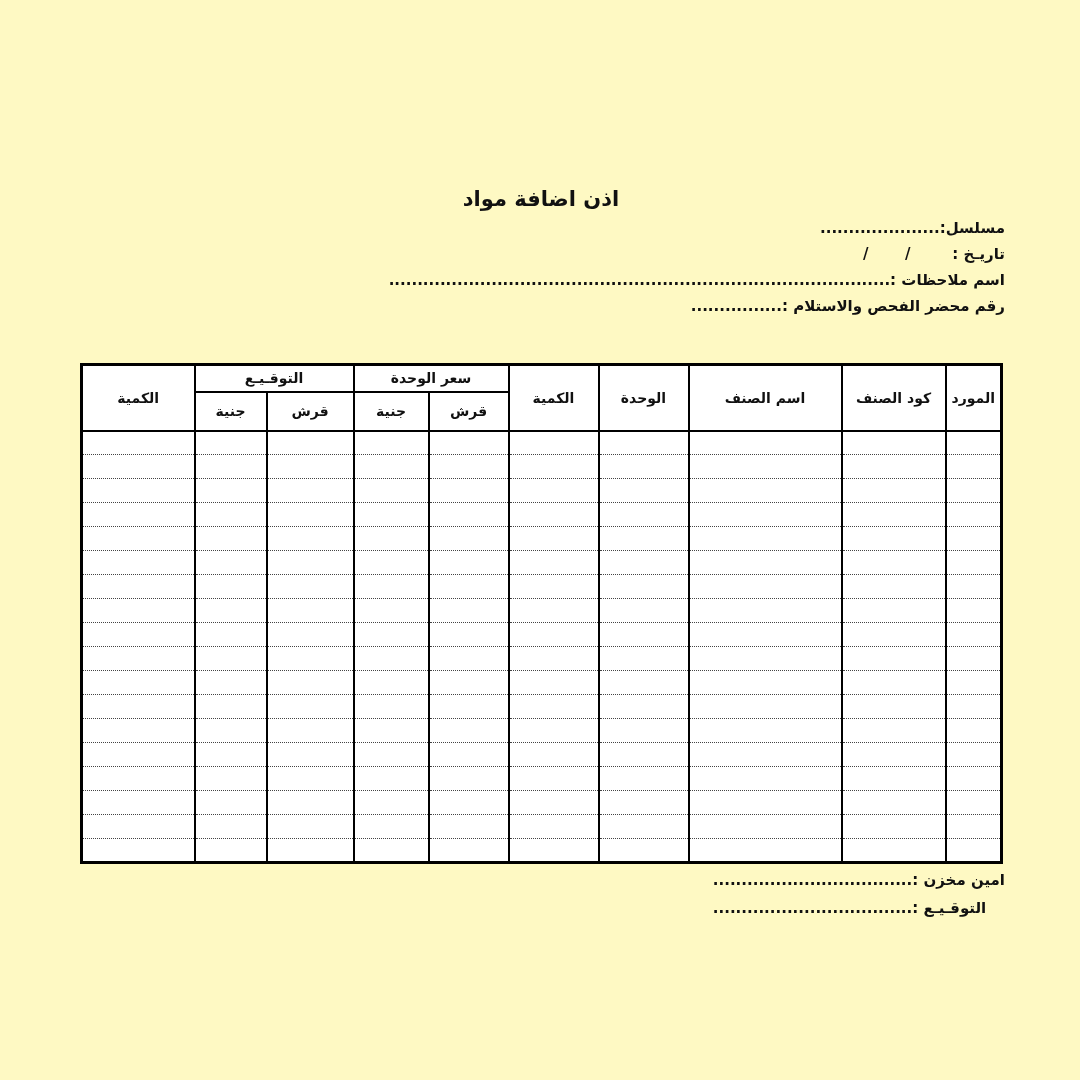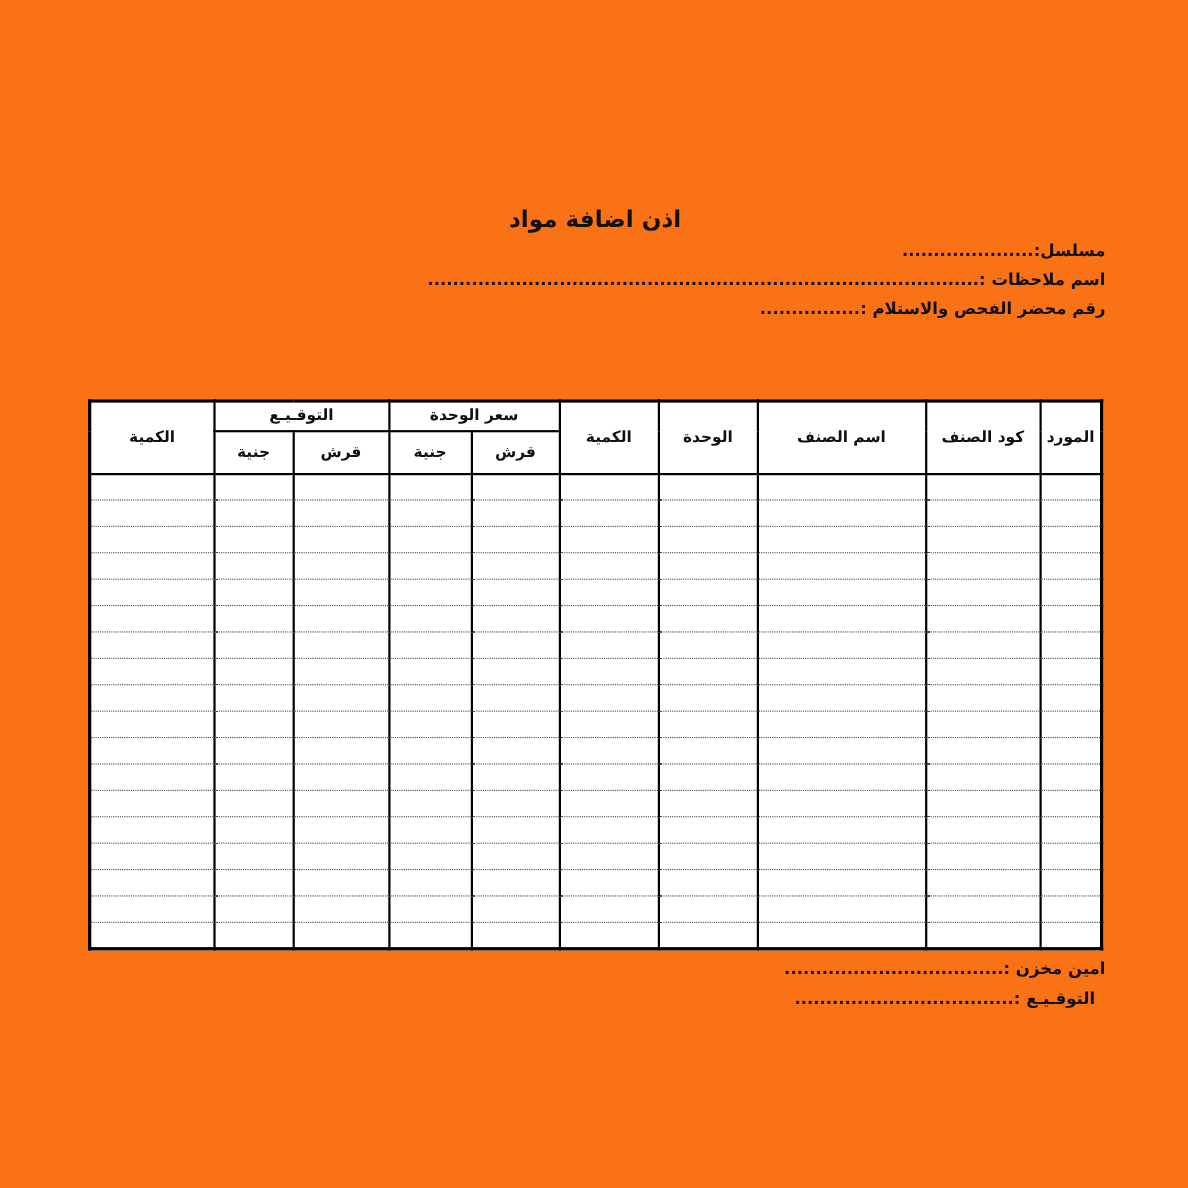--- a/index.html
+++ b/index.html
@@ -1,18 +1,18 @@
 <!DOCTYPE html>
 <html lang="ar"><head>
 <meta charset="utf-8">
 <style>
   * { margin:0; padding:0; box-sizing:border-box; }
   html,body { background:#e8e8e8; }
   .page {
-    position:relative; width:1080px; height:1080px; background:#f97316;
+    position:relative; width:1080px; height:1080px; background:#fef9c3;
     font-family:"DejaVu Sans", sans-serif; color:#111; overflow:hidden;
     margin:0 auto;
   }
   .title {
     position:absolute; top:187px; left:79px; width:924px;
     text-align:center; font-size:21px; font-weight:bold; direction:rtl;
   }
   .meta {
     position:absolute; top:215px; right:75px;
     direction:rtl; text-align:right; font-size:15px; font-weight:600;
@@ -31,33 +31,34 @@
   tr.group-row th { height:27px; }
   tr.sub-row th { height:39px; }
   table.grid tbody td {
     border-left:2px solid #000; border-right:2px solid #000;
     border-bottom:1px dotted #444;
     height:24px; padding:0;
   }
   table.grid tbody tr:last-child td { border-bottom:none; }
   .footer {
     position:absolute; top:866px; right:75px;
-    direction:rtl; text-align:center; font-size:15px; font-weight:600;
+    direction:rtl; text-align:left; font-size:15px; font-weight:600;
   }
   .footer > div { line-height:28px; white-space:pre; }
 </style>
 </head>
 <body>
 
 <div class="page">
 
   <div class="title">اذن اضافة مواد</div>
 
   <div class="meta">
     <div>مسلسل:.....................</div>
+    <div>تاريـخ :        /       /</div>
     <div>اسم ملاحظات :........................................................................................</div>
     <div>رقم محضر الفحص والاستلام :................</div>
   </div>
 
   <div class="grid-wrap">
     <table class="grid">
       <colgroup>
         <col style="width:56px">
         <col style="width:104px">
         <col style="width:153px">

